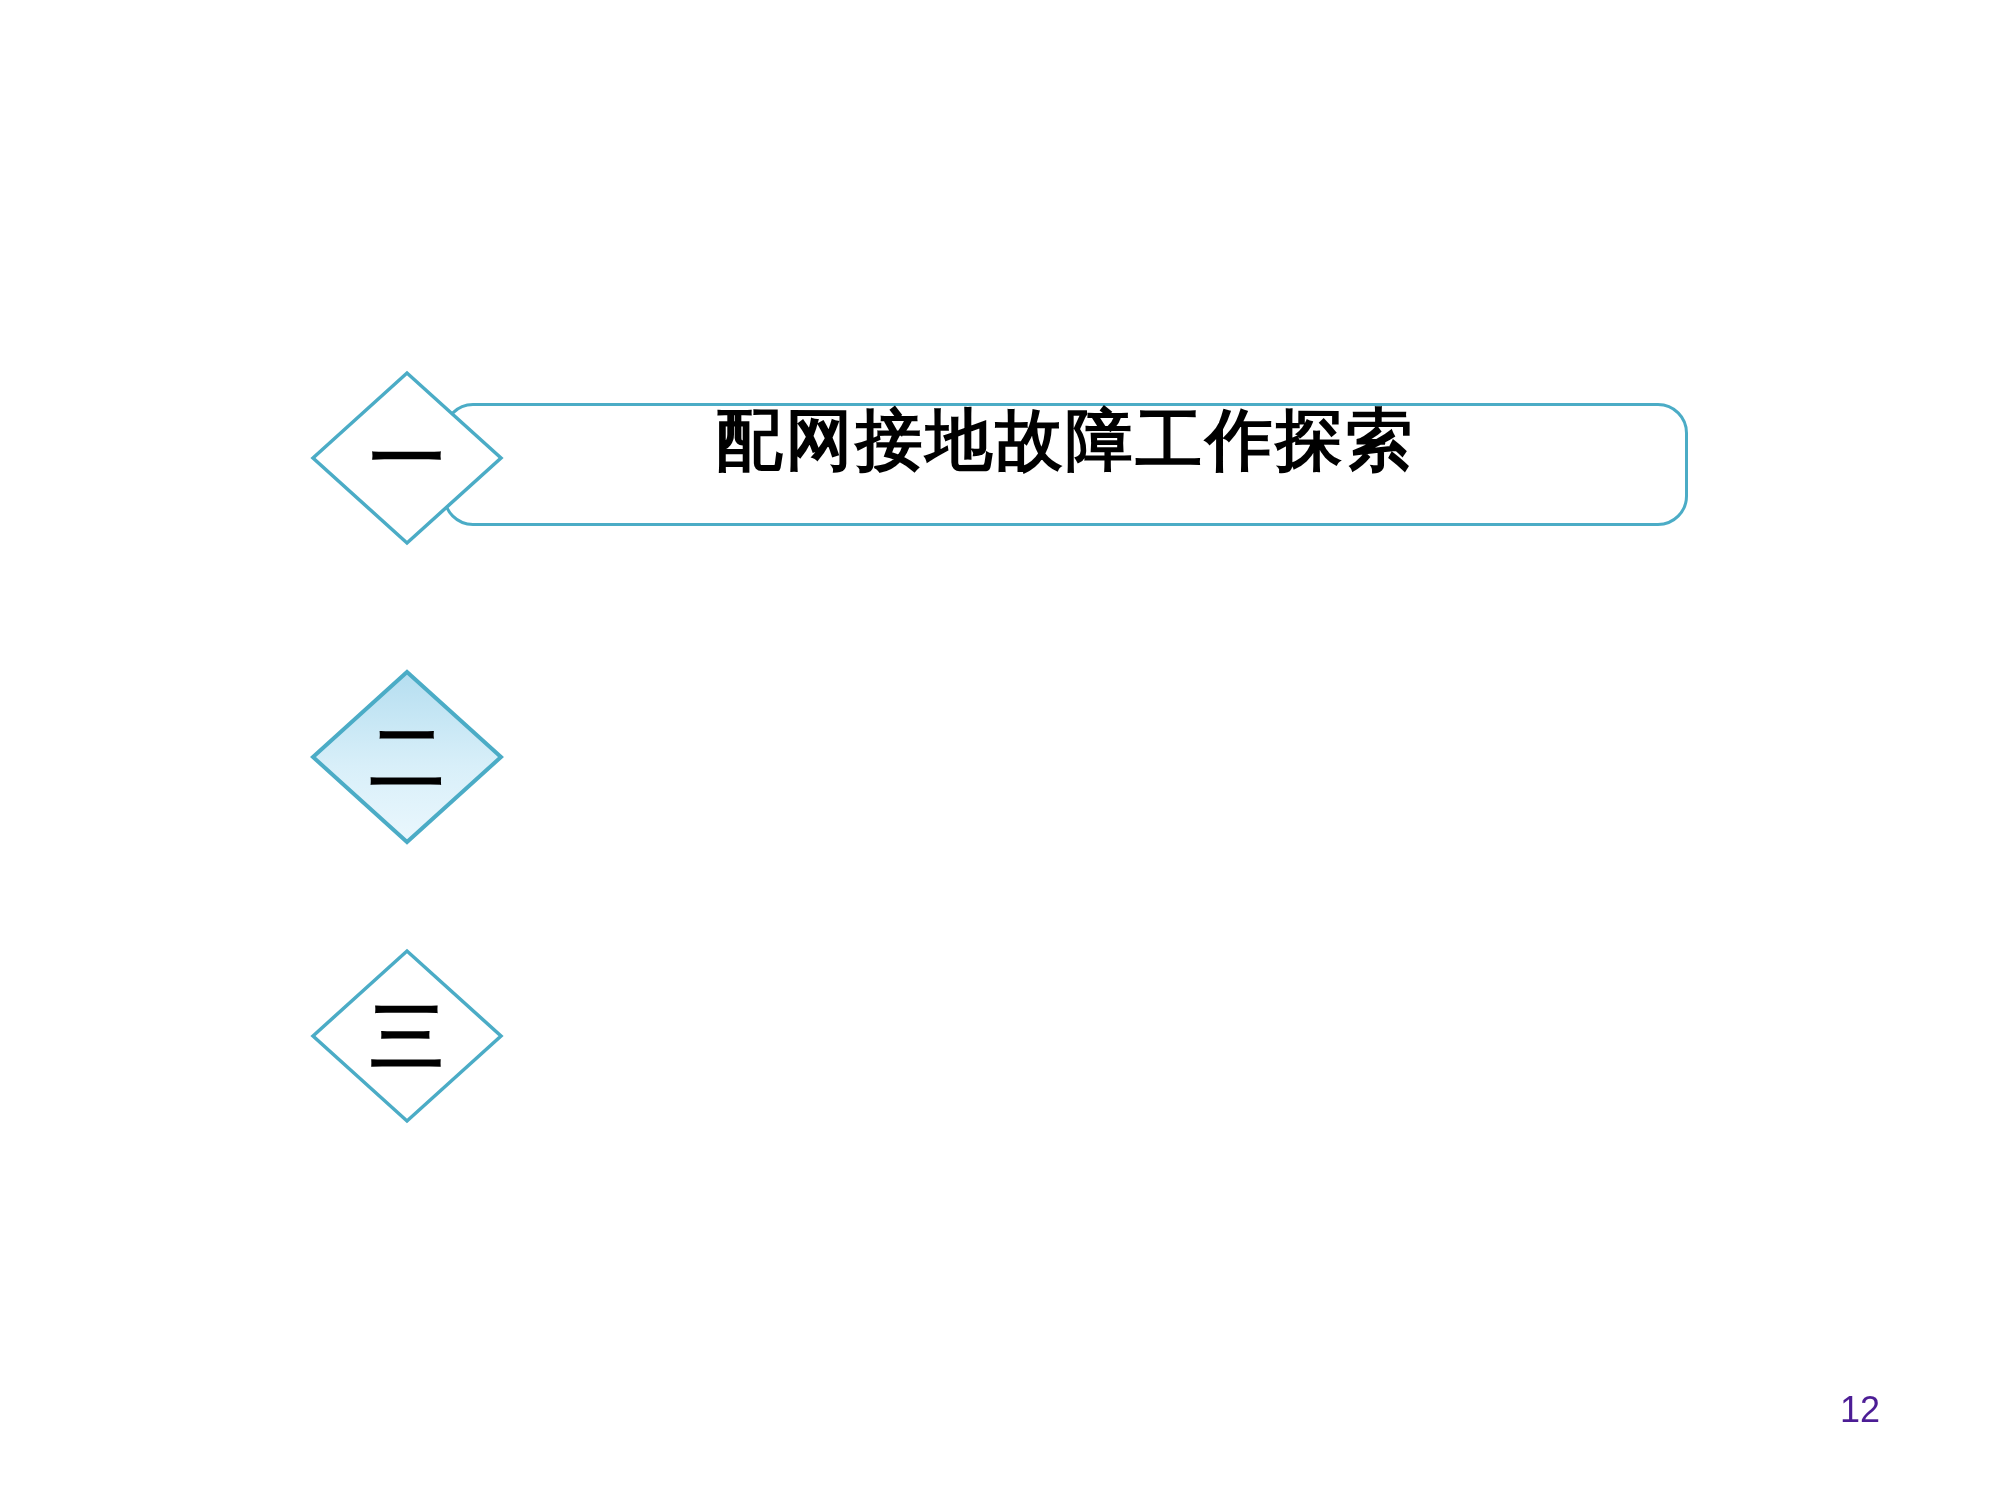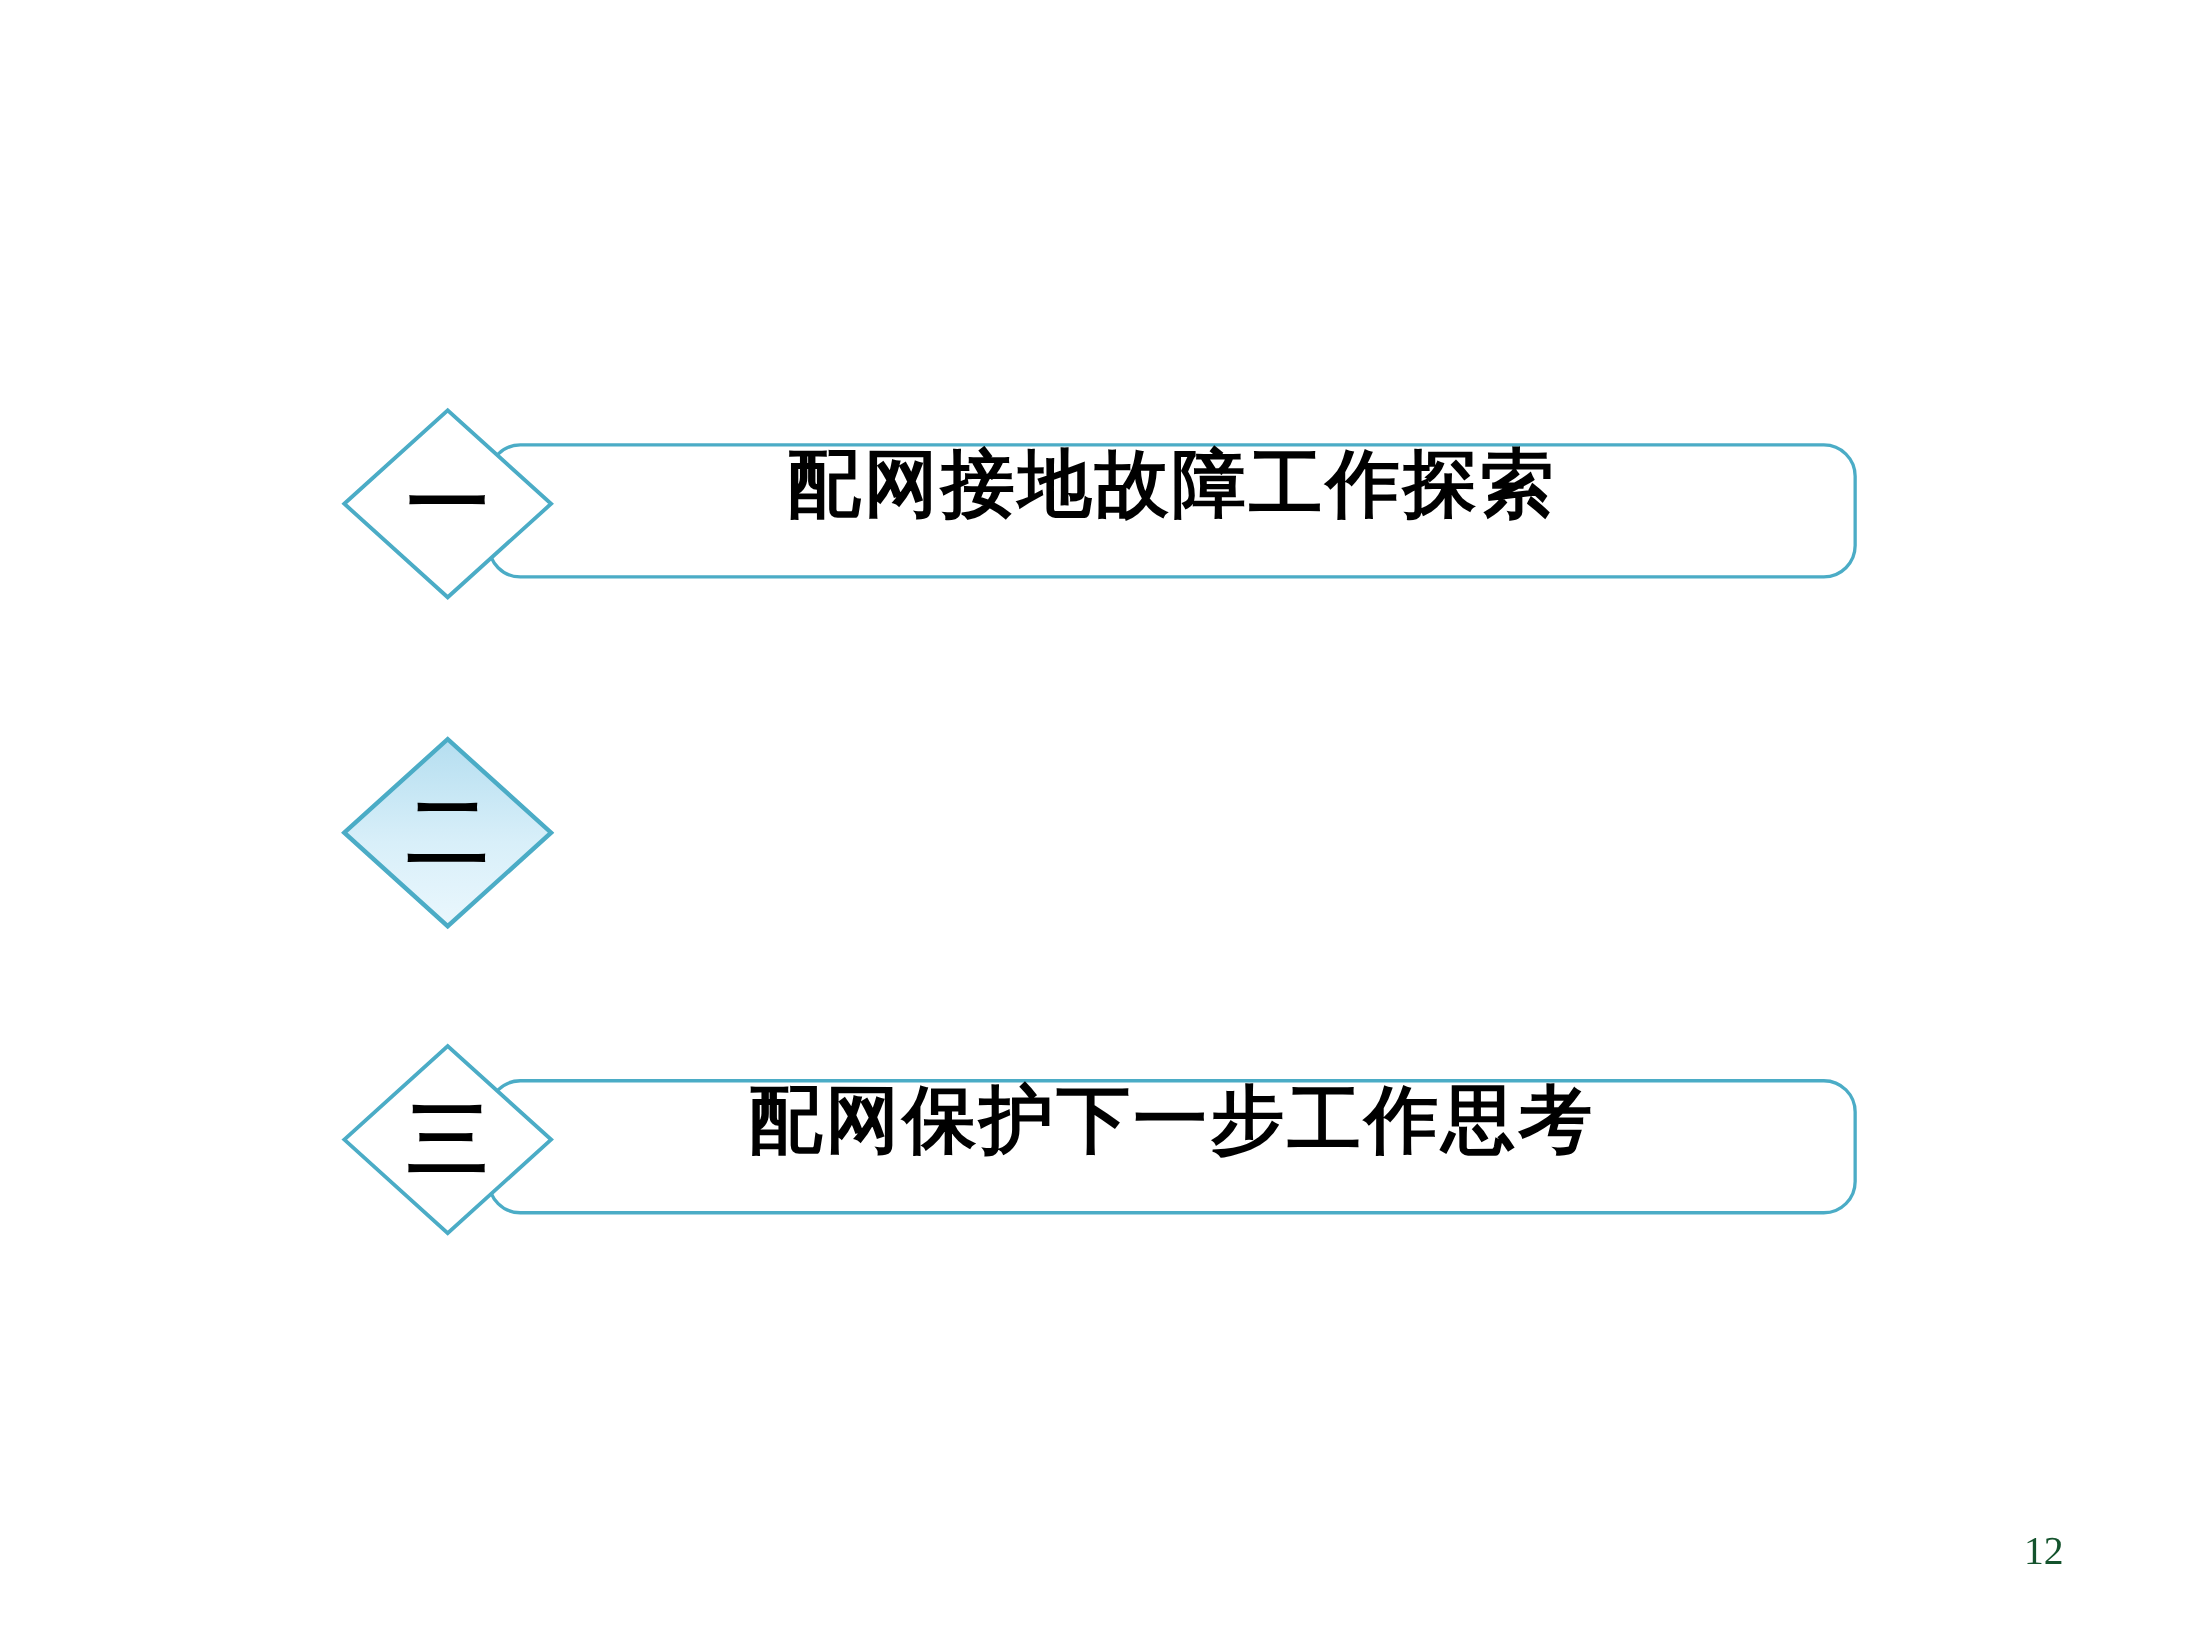--- a/index.html
+++ b/index.html
@@ -68,23 +68,23 @@
     font-size: 74px;
     font-weight: bold;
     color: #000000;
     line-height: 1;
   }
 
   .page-number {
     position: absolute;
     left: 1840px;
     top: 1392px;
-    font-family: Liberation Serif, serif;
+    font-family: Liberation Sans, sans-serif;
     font-size: 36px;
-    color: #14532d;
+    color: #4c1d95;
     line-height: 1;
   }
 </style>
 </head>
 <body>
 
 <div class="slide">
 
   <div class="row row-1">
     <div class="bar">
@@ -111,23 +111,20 @@
           <stop offset="55%" stop-color="#D8EFF9"></stop>
           <stop offset="100%" stop-color="#EAF7FD"></stop>
         </linearGradient>
       </defs>
       <polygon points="3,88 97,3 191,88 97,173" fill="url(#grad1)" stroke="#4BACC6" stroke-width="4" stroke-linejoin="miter"></polygon>
     </svg>
     <span class="numeral">二</span>
   </div>
 
   <div class="row row-3">
-    <div class="bar">
-      <span class="bar-title">配网保护下一步工作思考</span>
-    </div>
     <svg class="diamond" viewBox="0 0 194 176" width="194" height="176">
       <defs>
         <linearGradient id="grad2" x1="0" y1="0" x2="0" y2="1">
           <stop offset="0%" stop-color="#B5DEF0"></stop>
           <stop offset="55%" stop-color="#D8EFF9"></stop>
           <stop offset="100%" stop-color="#EAF7FD"></stop>
         </linearGradient>
       </defs>
       <polygon points="3,88 97,3 191,88 97,173" fill="#FFFFFF" stroke="#4BACC6" stroke-width="3.5" stroke-linejoin="miter"></polygon>
     </svg>

